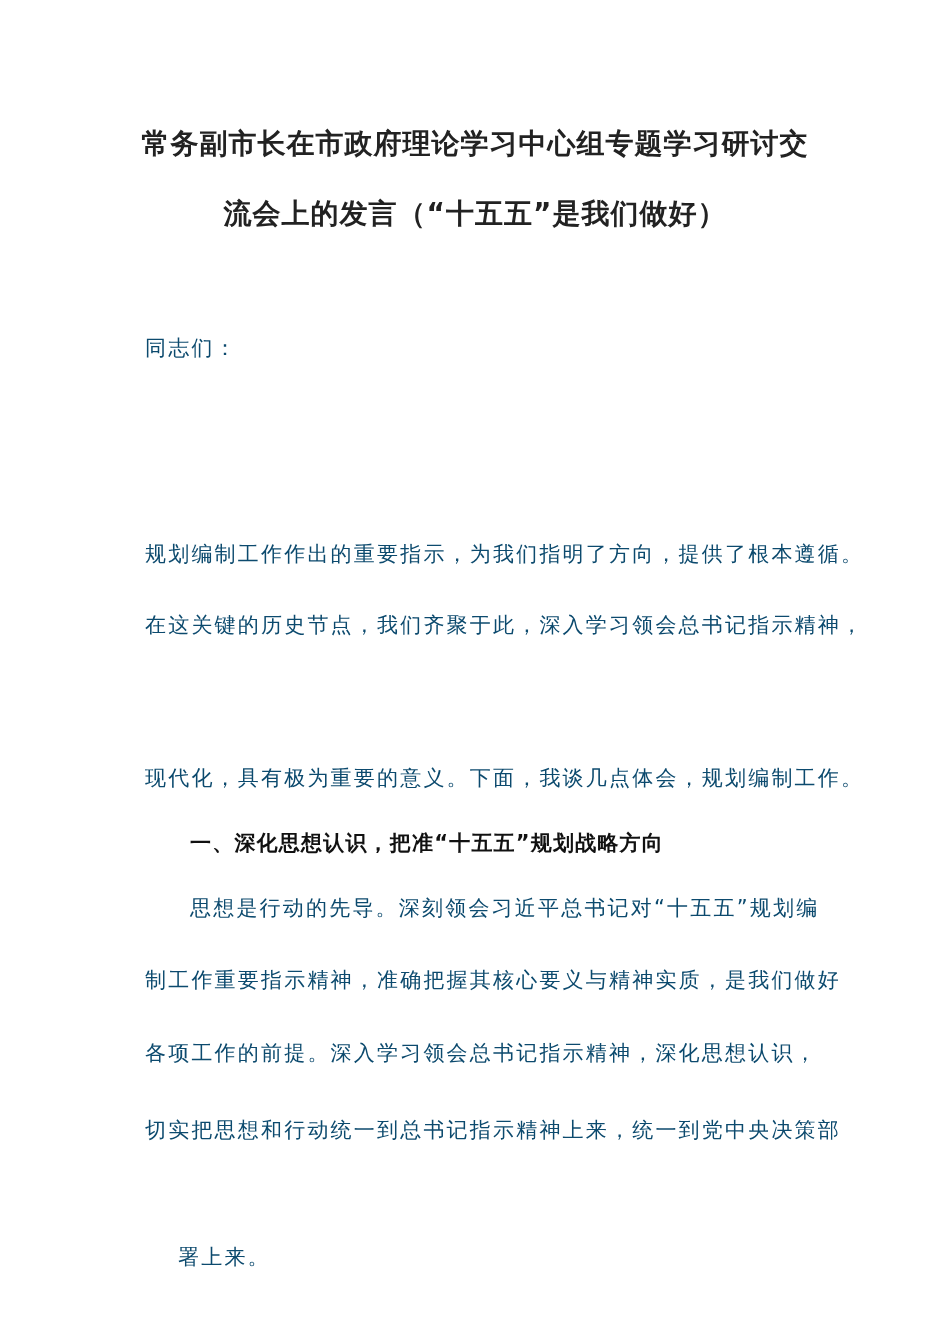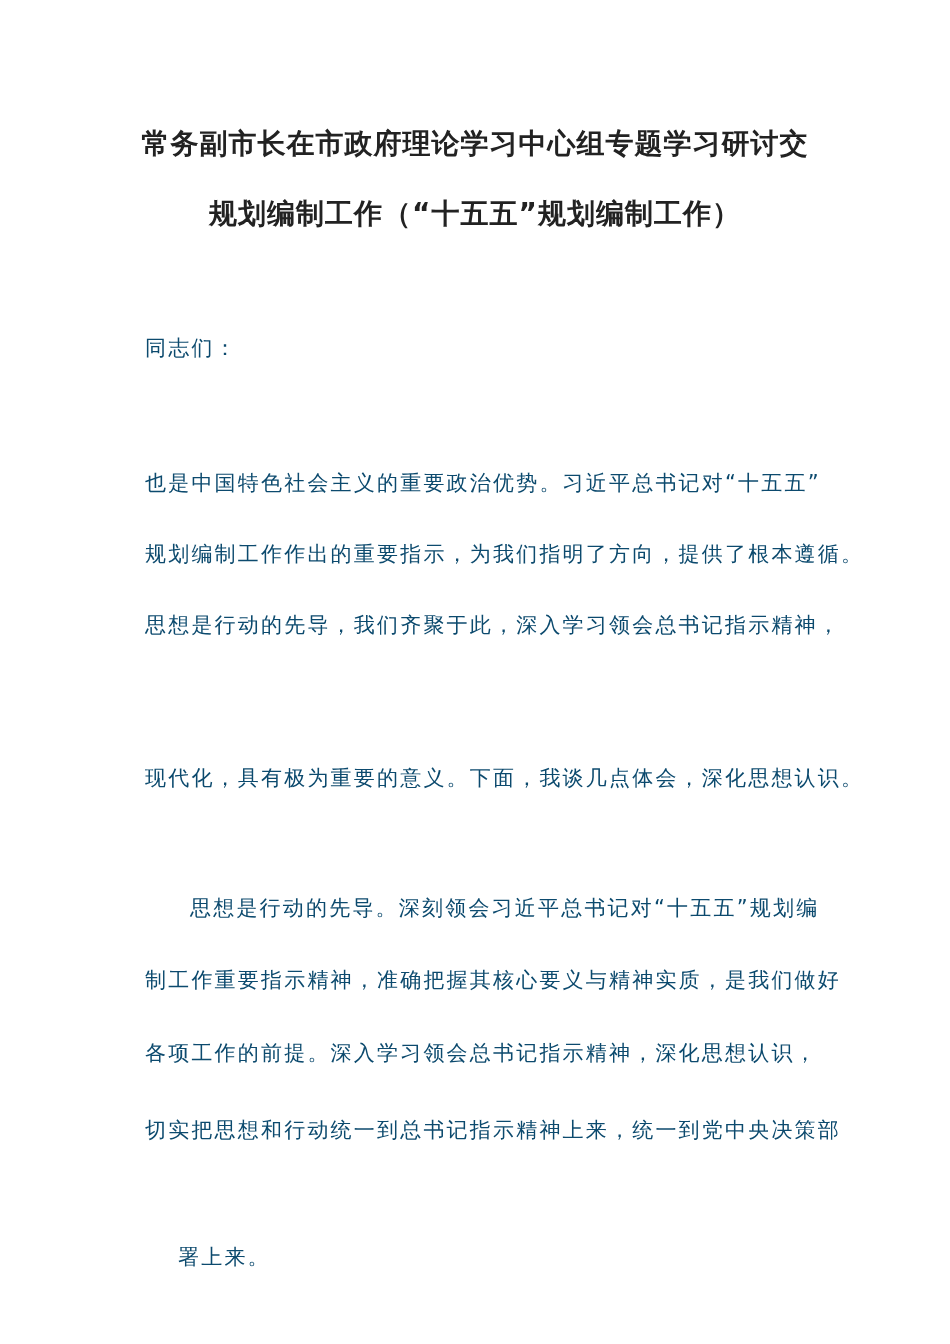--- a/index.html
+++ b/index.html
@@ -55,29 +55,29 @@
       letter-spacing: 1.2px;
       color: #111111;
     }
   </style>
 </head>
 <body>
 
 <div class="page">
 
   <div class="title l1">常务副市长在市政府理论学习中心组专题学习研讨交</div>
-  <div class="title l2">规划编制工作（“十五五”规划编制工作）</div>
+  <div class="title l2">流会上的发言（“十五五”是我们做好）</div>
 
   <div class="line" style="top:333px;">同志们：</div>
 
-  <div class="line" style="top:468px;">也是中国特色社会主义的重要政治优势。习近平总书记对“十五五”</div>
   <div class="line" style="top:539px;">规划编制工作作出的重要指示，为我们指明了方向，提供了根本遵循。</div>
-  <div class="line" style="top:610px;">思想是行动的先导，我们齐聚于此，深入学习领会总书记指示精神，</div>
-  <div class="line" style="top:763px;">现代化，具有极为重要的意义。下面，我谈几点体会，深化思想认识。</div>
+  <div class="line" style="top:610px;">在这关键的历史节点，我们齐聚于此，深入学习领会总书记指示精神，</div>
+  <div class="line" style="top:763px;">现代化，具有极为重要的意义。下面，我谈几点体会，规划编制工作。</div>
 
+  <div class="line heading" style="top:828px;">一、深化思想认识，把准“十五五”规划战略方向</div>
 
   <div class="line indent" style="top:893px;">思想是行动的先导。深刻领会习近平总书记对“十五五”规划编</div>
   <div class="line" style="top:965px;text-align:center;">制工作重要指示精神，准确把握其核心要义与精神实质，是我们做好</div>
   <div class="line" style="top:1038px;">各项工作的前提。深入学习领会总书记指示精神，深化思想认识，</div>
   <div class="line" style="top:1115px;">切实把思想和行动统一到总书记指示精神上来，统一到党中央决策部</div>
   <div class="line" style="top:1242px;margin-left:33px;">署上来。</div>
 
 </div>
 
 </body></html>

